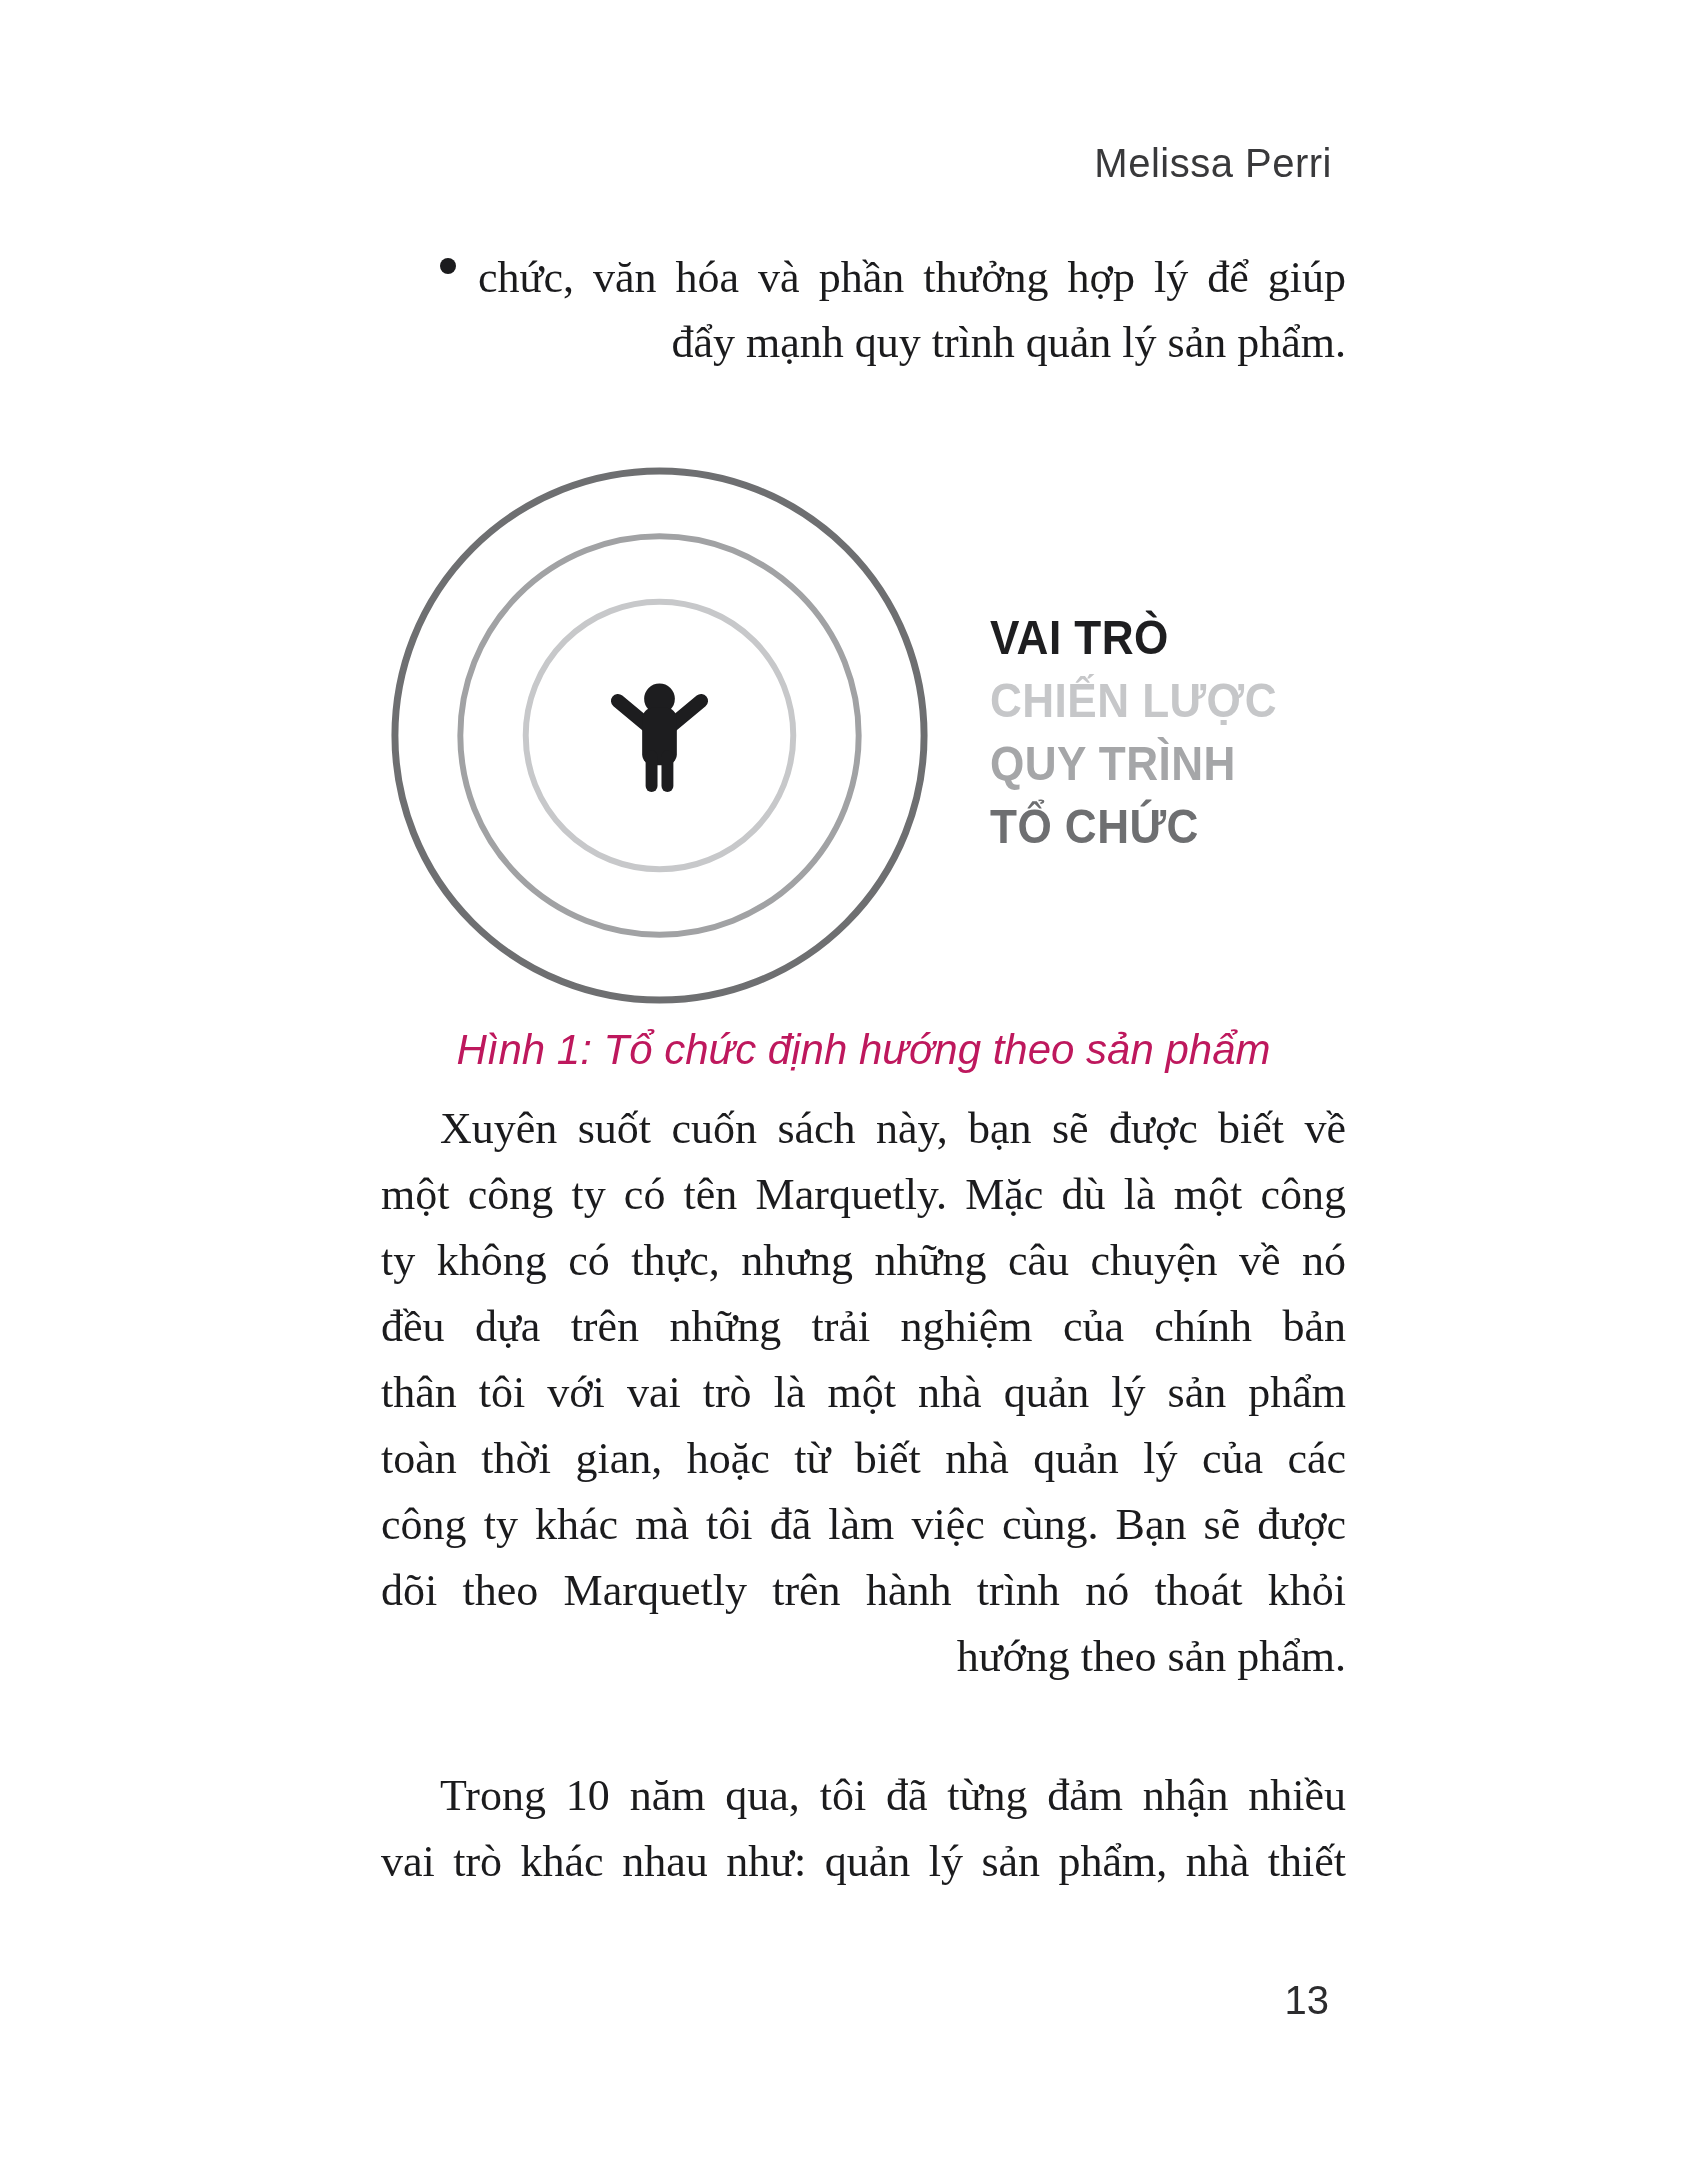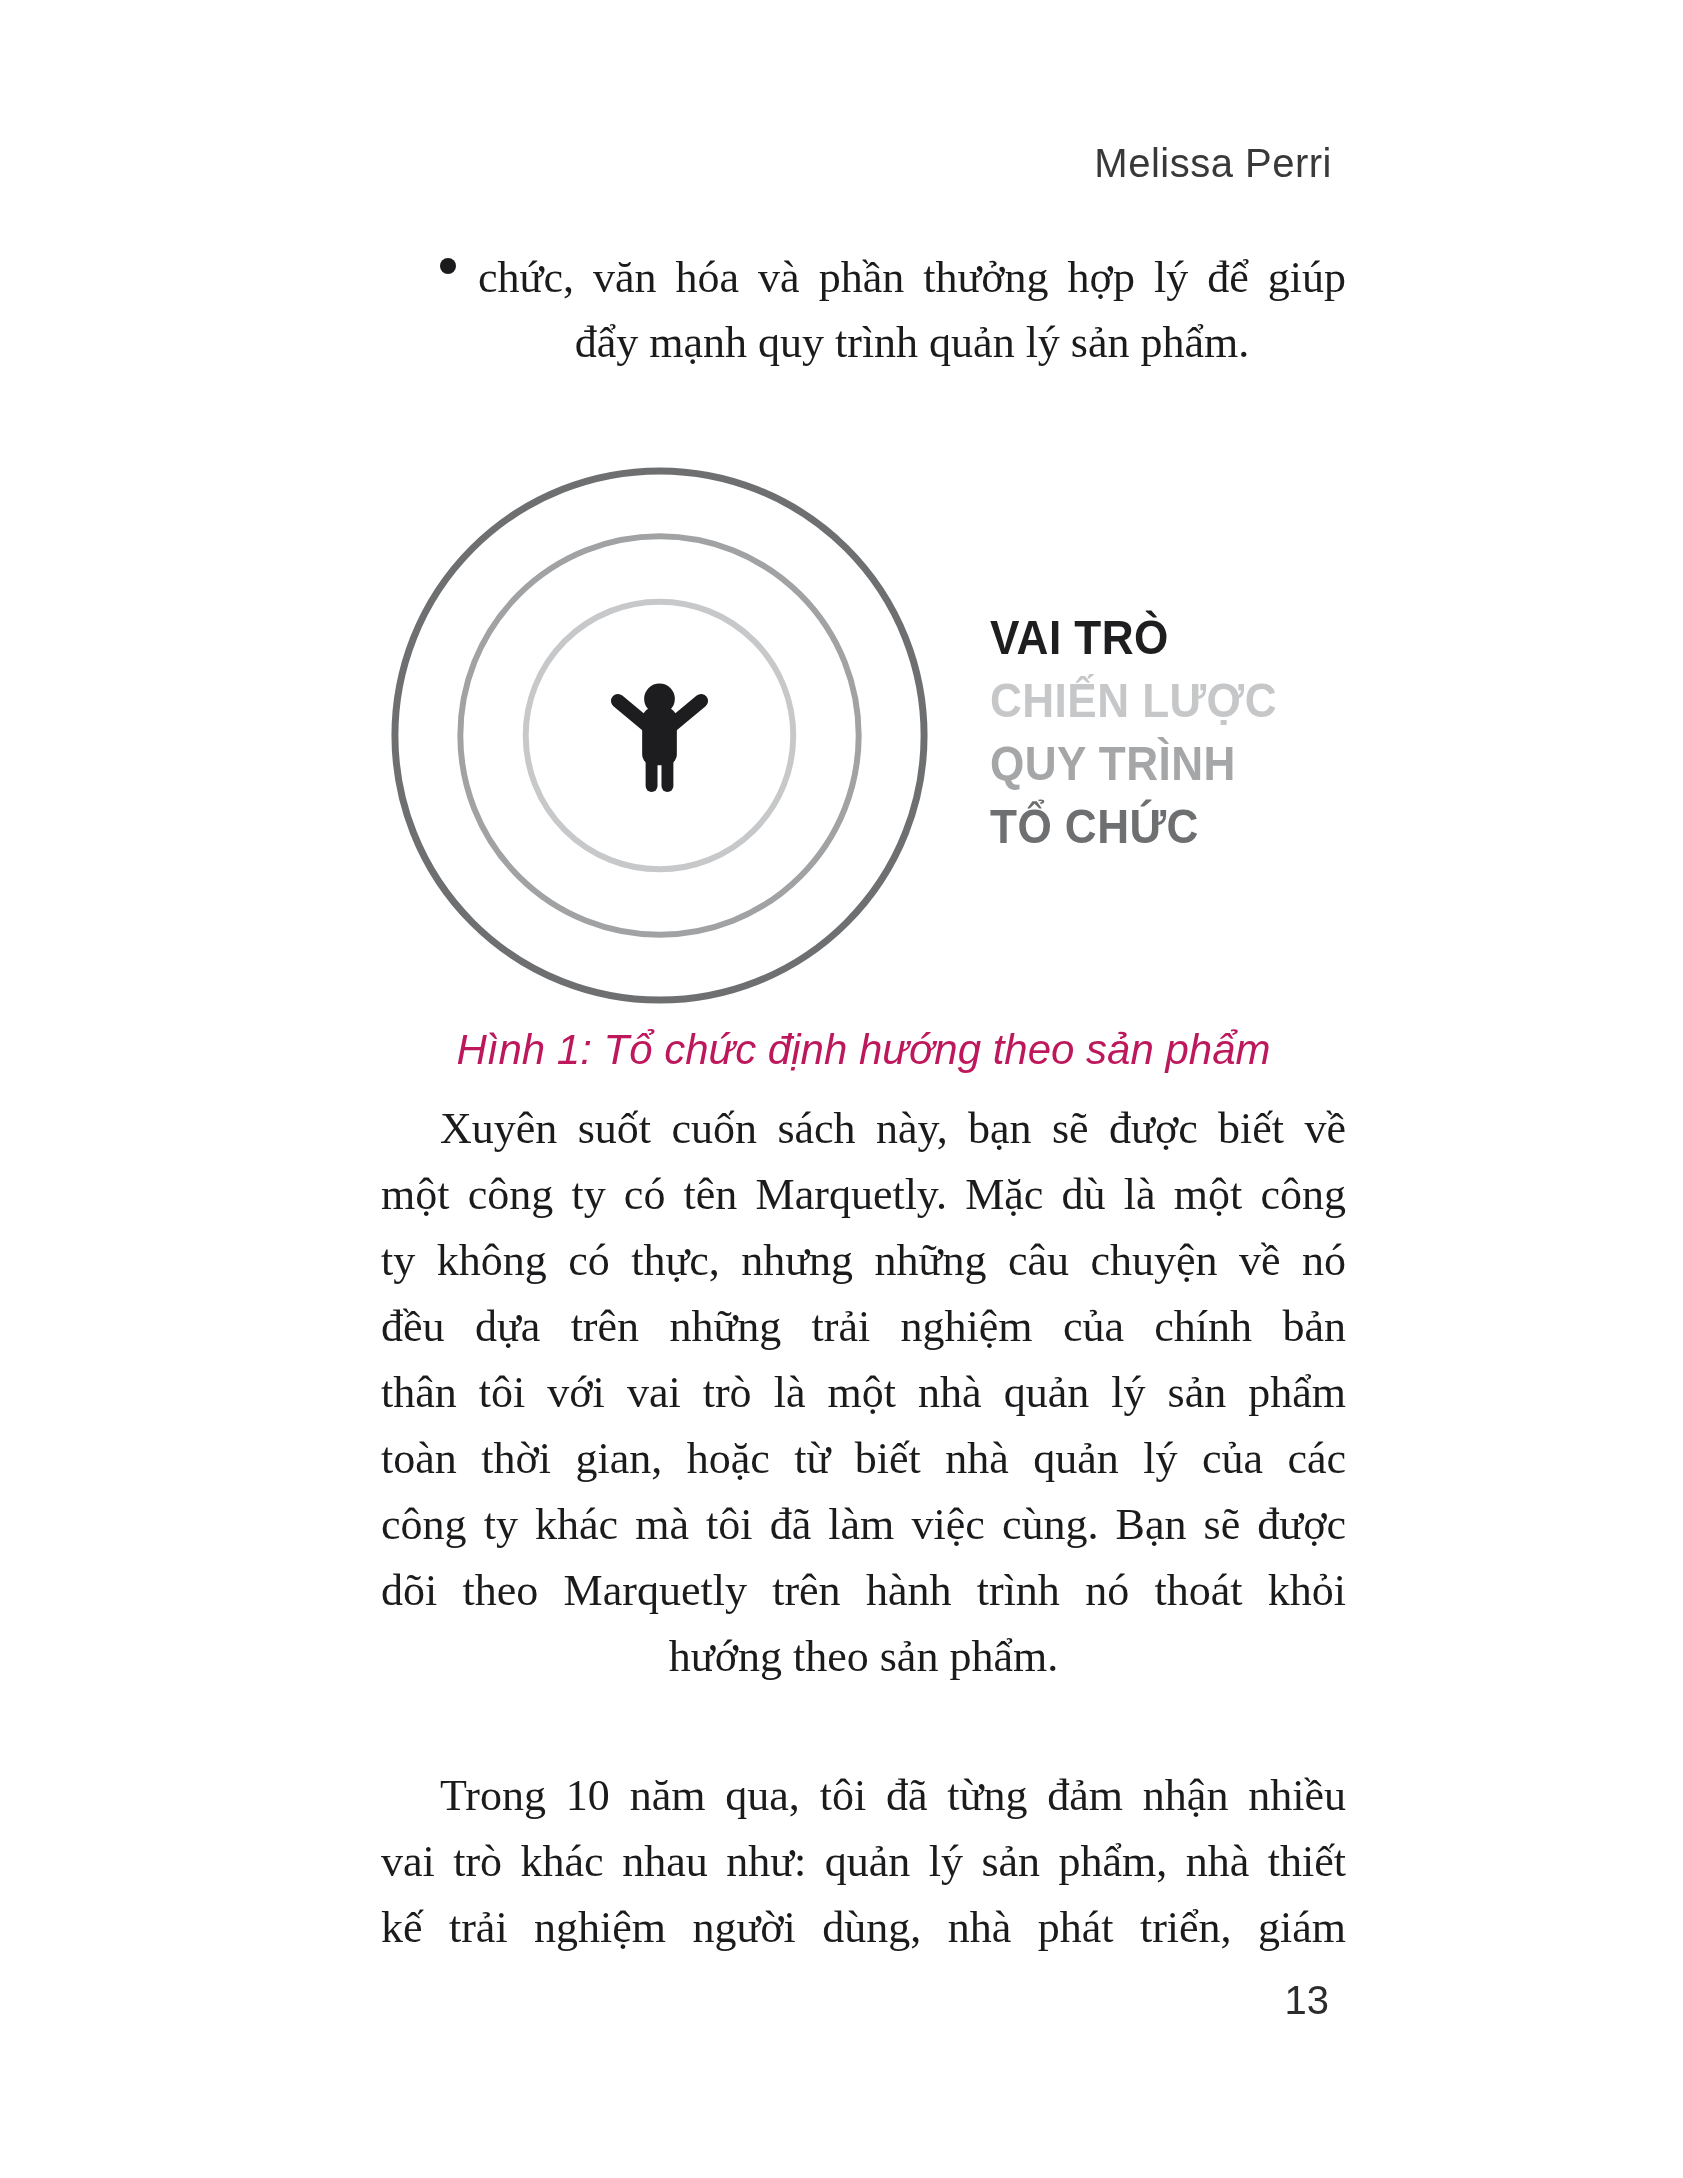--- a/index.html
+++ b/index.html
@@ -35,21 +35,21 @@
     background: #1b1b1d;
   }
   .bullet-text {
     position: absolute;
     left: 478px;
     top: 245px;
     width: 868px;
     font-size: 44px;
   }
   .jline { text-align: justify; text-align-last: justify; white-space: normal; height: 66px; line-height: 66px; overflow: hidden; }
-  .lline { text-align: center; white-space: normal; height: 66px; line-height: 66px; }
+  .lline { text-align: right; white-space: normal; height: 66px; line-height: 66px; }
   .bullet-text .jline, .bullet-text .lline { height: 65px; line-height: 65px; }
   .indent { text-indent: 59px; }
   
   .figure-svg {
     position: absolute;
     left: 387px;
     top: 463px;
     width: 545px;
     height: 545px;
   }
@@ -148,19 +148,18 @@
     <div class="jline">thân tôi với vai trò là một nhà quản lý sản phẩm</div>
     <div class="jline">toàn thời gian, hoặc từ biết nhà quản lý của các</div>
     <div class="jline">công ty khác mà tôi đã làm việc cùng. Bạn sẽ được</div>
     <div class="jline">dõi theo Marquetly trên hành trình nó thoát khỏi</div>
     <div class="lline">hướng theo sản phẩm.</div>
   </div>
 
   <div class="para para-2">
     <div class="jline indent">Trong 10 năm qua, tôi đã từng đảm nhận nhiều</div>
     <div class="jline">vai trò khác nhau như: quản lý sản phẩm, nhà thiết</div>
-    <div class="jline">kế trải nghiệm người dùng, nhà phát triển, giám</div>
   </div>
 
   <div class="page-number">13</div>
 
 </div>
 
 
 </body></html>

